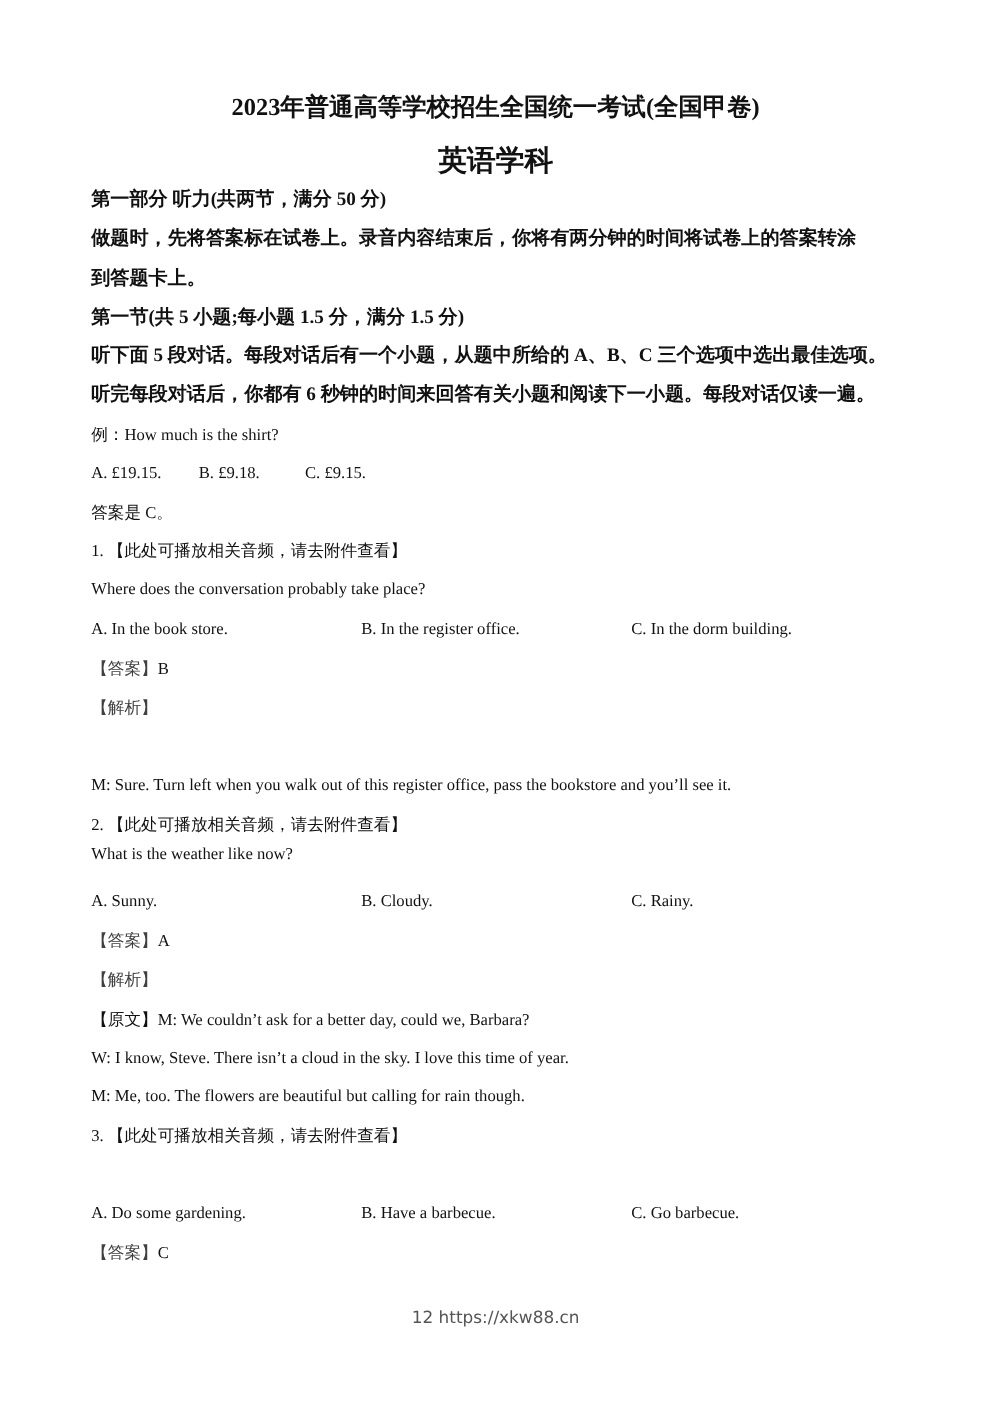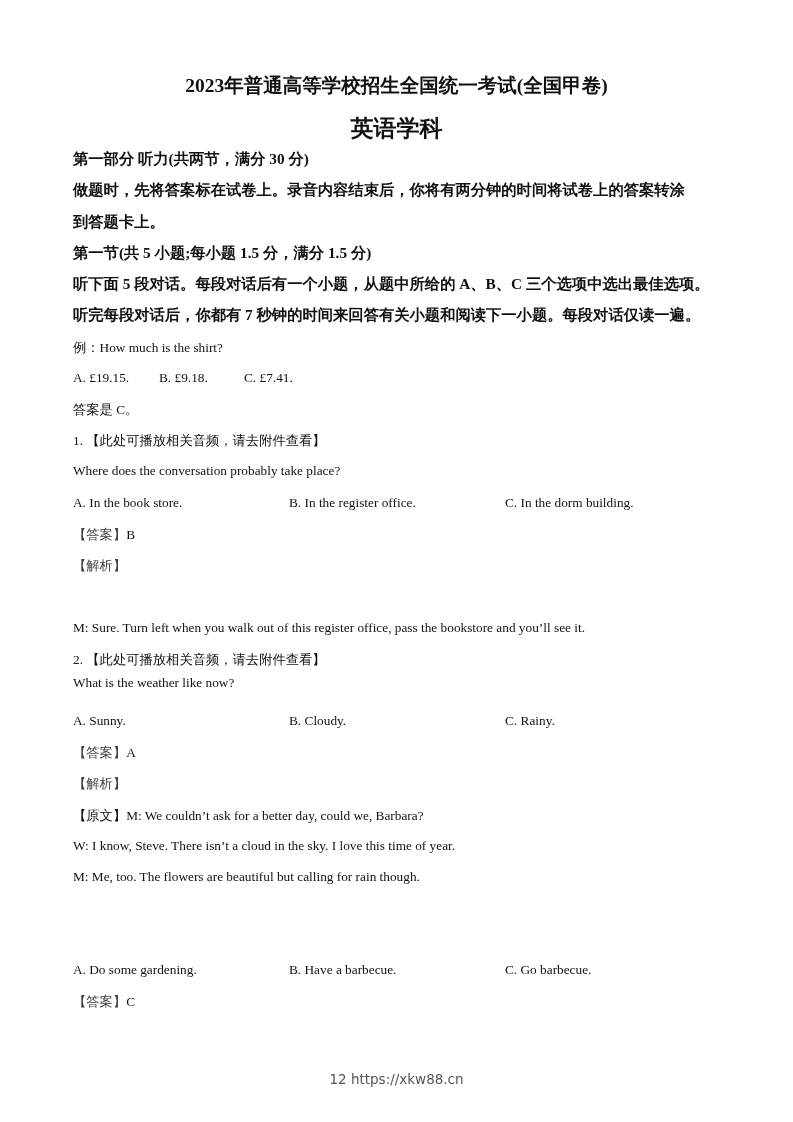--- a/index.html
+++ b/index.html
@@ -8,42 +8,42 @@
   .page { position: absolute; left: 0; top: 0; width: 793px; height: 1120px; }
   .title { position: absolute; left: 0; width: 793px; text-align: center;
            font-weight: bold; font-size: 19.5px; top: 72px; letter-spacing: 0px; }
   .subtitle { position: absolute; left: 0; width: 793px; text-align: center;
               font-weight: bold; font-size: 23px; top: 113px; }
   .line { position: absolute; left: 73px; white-space: nowrap; }
   .b { font-weight: bold; font-size: 15.3px; }
   .r { font-size: 13.3px; }
   .blue { color: #404040; }
   .opt { position: absolute; white-space: nowrap; font-size: 13.3px; }
-  .footer { position: absolute; left: 0; width: 793px; text-align: center; top: 1071px;
+  .footer { position: absolute; left: 0; width: 793px; text-align: center; top: 1046px;
             font-family: "DejaVu Sans", sans-serif; font-size: 13.5px; color: #555; }
 </style>
 </head>
 <body>
 
 <div class="page">
 
   <div class="title">2023年普通高等学校招生全国统一考试(全国甲卷)</div>
   <div class="subtitle">英语学科</div>
 
-  <div class="line b" style="top:149px">第一部分  听力(共两节，满分 30 分)</div>
+  <div class="line b" style="top:149px">第一部分  听力(共两节，满分 50 分)</div>
   <div class="line b" style="top:180px">做题时，先将答案标在试卷上。录音内容结束后，你将有两分钟的时间将试卷上的答案转涂</div>
   <div class="line b" style="top:212px">到答题卡上。</div>
   <div class="line b" style="top:243px">第一节(共 5 小题;每小题 1.5 分，满分 1.5 分)</div>
   <div class="line b" style="top:274px">听下面 5 段对话。每段对话后有一个小题，从题中所给的 A、B、C 三个选项中选出最佳选项。</div>
-  <div class="line b" style="top:305px">听完每段对话后，你都有 7 秒钟的时间来回答有关小题和阅读下一小题。每段对话仅读一遍。</div>
+  <div class="line b" style="top:305px">听完每段对话后，你都有 6 秒钟的时间来回答有关小题和阅读下一小题。每段对话仅读一遍。</div>
 
   <div class="line r" style="top:339px">例：How much is the shirt?</div>
   <div class="opt" style="top:370px;left:73px">A. £19.15.</div>
   <div class="opt" style="top:370px;left:159px">B. £9.18.</div>
-  <div class="opt" style="top:370px;left:244px">C. £7.41.</div>
+  <div class="opt" style="top:370px;left:244px">C. £9.15.</div>
   <div class="line r" style="top:401px">答案是 C。</div>
 
   <div class="line r" style="top:432px">1. 【此处可播放相关音频，请去附件查看】</div>
   <div class="line r" style="top:463px">Where does the conversation probably take place?</div>
   <div class="opt" style="top:495px;left:73px">A. In the book store.</div>
   <div class="opt" style="top:495px;left:289px">B. In the register office.</div>
   <div class="opt" style="top:495px;left:505px">C. In the dorm building.</div>
   <div class="line r" style="top:526px">
     <span class="blue">【答案】</span><span>B</span>
   </div>
@@ -58,20 +58,21 @@
   <div class="line r" style="top:744px">
     <span class="blue">【答案】</span><span>A</span>
   </div>
   <div class="line r blue" style="top:775px">【解析】</div>
   <div class="line r" style="top:807px">
     <span>【原文】</span><span>M: We couldn’t ask for a better day, could we, Barbara?</span>
   </div>
   <div class="line r" style="top:838px">W: I know, Steve. There isn’t a cloud in the sky. I love this time of year.</div>
   <div class="line r" style="top:869px">M: Me, too. The flowers are beautiful but calling for rain though.</div>
 
+  <div class="line r" style="top:900px">3. 【此处可播放相关音频，请去附件查看】</div>
   <div class="opt" style="top:962px;left:73px">A. Do some gardening.</div>
   <div class="opt" style="top:962px;left:289px">B. Have a barbecue.</div>
   <div class="opt" style="top:962px;left:505px">C. Go barbecue.</div>
   <div class="line r" style="top:993px">
     <span class="blue">【答案】</span><span>C</span>
   </div>
 
   <div class="footer">
     <span>12</span>
     <span>https://xkw88.cn</span>

